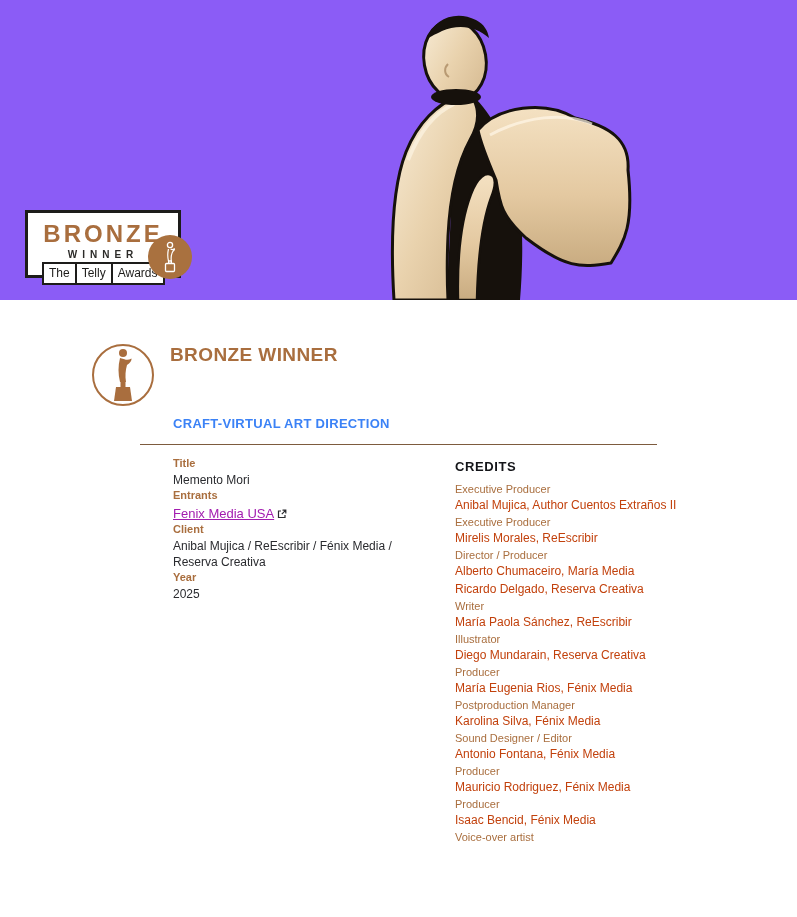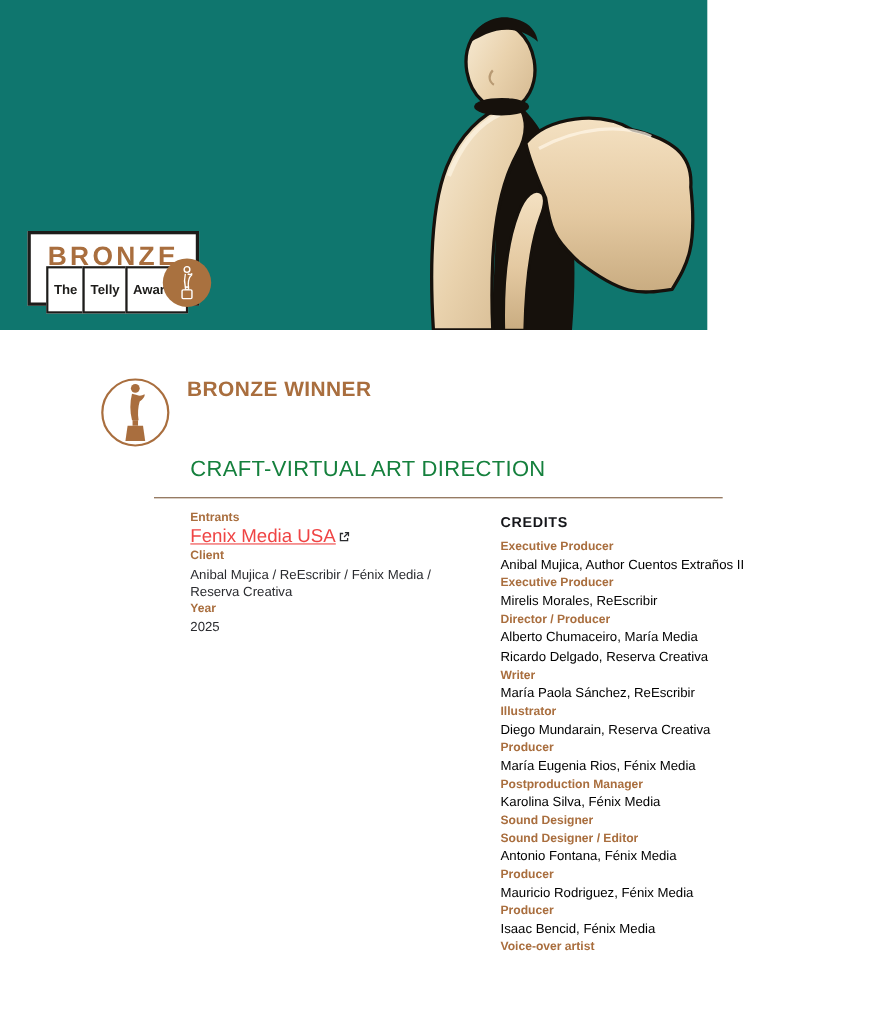--- a/index.html
+++ b/index.html
@@ -10,22 +10,22 @@
     width: 797px; height: 917px;
     overflow: hidden;
     position: relative;
     color: #2a2b2f;
   }
   :root { --accent: #a96e3e; --ink: #1d1c1a; }
 
   
   .hero {
     position: relative;
-    width: 643px; height: 300px;
-    background: #0f766e;
+    width: 797px; height: 300px;
+    background: #8b5cf6;
     overflow: hidden;
   }
   .statue-svg { position: absolute; left: 330px; top: 0; display: block; }
 
   .badge {
     position: absolute; left: 25px; top: 210px;
     width: 156px; height: 68px;
     background: #ffffff;
     border: 3px solid var(--ink);
   }
@@ -46,23 +46,23 @@
     white-space: nowrap;
   }
   .badge-brand {
     position: absolute; left: 14px; bottom: -10px;
     display: flex;
   }
   .badge-brand span {
     border: 2px solid var(--ink);
     background: #fff;
     color: var(--ink);
-    font-size: 12px; font-weight: 700;
+    font-size: 12px; font-weight: 400;
     line-height: 15px;
-    padding: 12px 5px;
+    padding: 2px 5px;
     margin-right: -2px;
     white-space: nowrap;
   }
   .badge-circle {
     position: absolute; right: -14px; top: 22px;
     width: 44px; height: 44px;
     border-radius: 50%;
     background: #a9713f;
     display: flex; align-items: center; justify-content: center;
   }
@@ -79,23 +79,23 @@
     display: flex; align-items: center; justify-content: center;
   }
   .award-title {
     margin-left: 16px;
     font-size: 19px; font-weight: 800;
     letter-spacing: 0.4px;
     color: var(--accent);
   }
   .category { margin: 10px 0 0 173px; width: 500px; }
   .category-title {
-    font-size: 20px; font-weight: 400;
+    font-size: 13px; font-weight: 700;
     letter-spacing: 0.3px;
-    color: #15803d;
+    color: #3b82f6;
   }
   .category-desc {
     font-size: 14px; color: #26272b;
     margin-top: 7px;
   }
   .divider {
     margin: 13px 0 0 140px;
     width: 517px; height: 0;
     border-top: 1px solid #7d5b3e;
   }
@@ -103,39 +103,39 @@
   .details { width: 242px; margin-right: 40px; flex: none; }
   .field { margin-bottom: 1px; }
   .field-label {
     font-size: 11px; font-weight: 700;
     color: var(--accent);
     line-height: 13px; margin-bottom: 2px;
   }
   .field-value { font-size: 12px; color: #2a2b2f; line-height: 16px; }
   .link-row { display: inline-flex; align-items: center; gap: 3px; line-height: 16px; }
   a.entrant-link {
-    color: #ef4444; font-size: 17px;
+    color: #a21caf; font-size: 13px;
     text-decoration: underline;
   }
   .ext-icon { display: inline-block; }
 
   .credits { width: 262px; }
   .credits-heading {
     font-size: 13px; font-weight: 800;
     letter-spacing: 0.6px;
     color: #141519;
     margin: 2px 0 9px 0;
   }
   .credit-item { margin-bottom: 3px; }
   .credit-role {
-    font-size: 11px; font-weight: 700;
+    font-size: 11px; font-weight: 400;
     color: var(--accent);
     line-height: 13px; margin-bottom: 2px;
   }
-  .credit-name { font-size: 12px; color: #000000; line-height: 15px; }
+  .credit-name { font-size: 12px; color: #c2410c; line-height: 15px; }
 </style>
 </head>
 <body>
 
 <div class="hero">
 
   <svg class="statue-svg" width="330" height="300" viewBox="0 0 330 300">
     <defs>
       <linearGradient id="gMetalA" x1="0" y1="0" x2="1" y2="1">
         <stop offset="0" stop-color="#f8ecd6"></stop>
@@ -201,20 +201,24 @@
 <div class="category">
   <h2 class="category-title">CRAFT-VIRTUAL ART DIRECTION</h2>
 </div>
 
 <div class="divider"></div>
 
 <div class="columns">
 
   <div class="details">
     <div class="field">
+      <div class="field-label">Title</div>
+      <div class="field-value">Memento Mori</div>
+    </div>
+    <div class="field">
       <div class="field-label">Entrants</div>
       <div class="link-row">
         <a class="entrant-link" href="#">Fenix Media USA</a>
         <svg class="ext-icon" width="10" height="10" viewBox="0 0 10 10">
           <path d="M4,2 L1.5,2 L1.5,8.5 L8,8.5 L8,6" fill="none" stroke="#2a2b2f" stroke-width="1.2"></path>
           <path d="M5.5,1.2 L8.8,1.2 L8.8,4.5 M8.8,1.2 L4.8,5.2" fill="none" stroke="#2a2b2f" stroke-width="1.2"></path>
         </svg>
       </div>
     </div>
     <div class="field">
@@ -263,21 +267,20 @@
     <div class="credit-role">Producer</div>
     <div class="credit-name">María Eugenia Rios, Fénix Media</div>
   </div>
 
   <div class="credit-item">
     <div class="credit-role">Postproduction Manager</div>
     <div class="credit-name">Karolina Silva, Fénix Media</div>
   </div>
 
   <div class="credit-item">
-    <div class="credit-role">Sound Designer</div>
   </div>
 
   <div class="credit-item">
     <div class="credit-role">Sound Designer / Editor</div>
     <div class="credit-name">Antonio Fontana, Fénix Media</div>
   </div>
 
   <div class="credit-item">
     <div class="credit-role">Producer</div>
     <div class="credit-name">Mauricio Rodriguez, Fénix Media</div>

